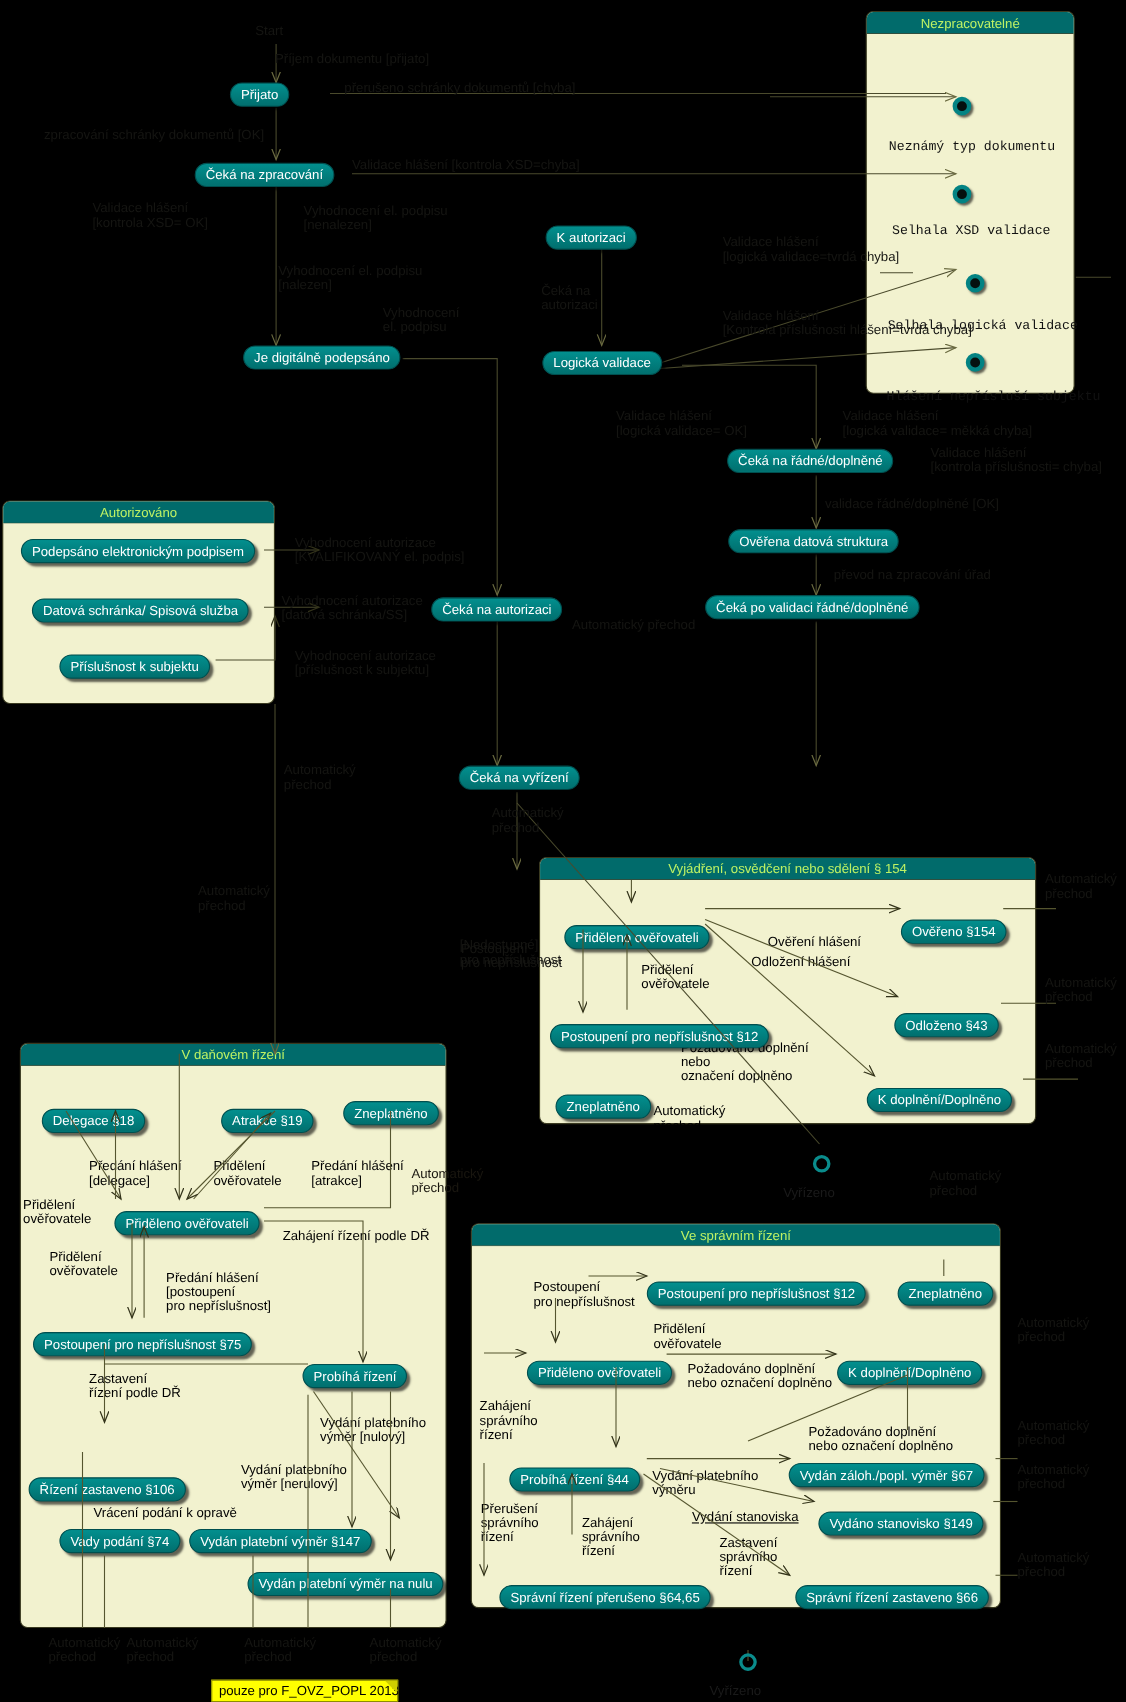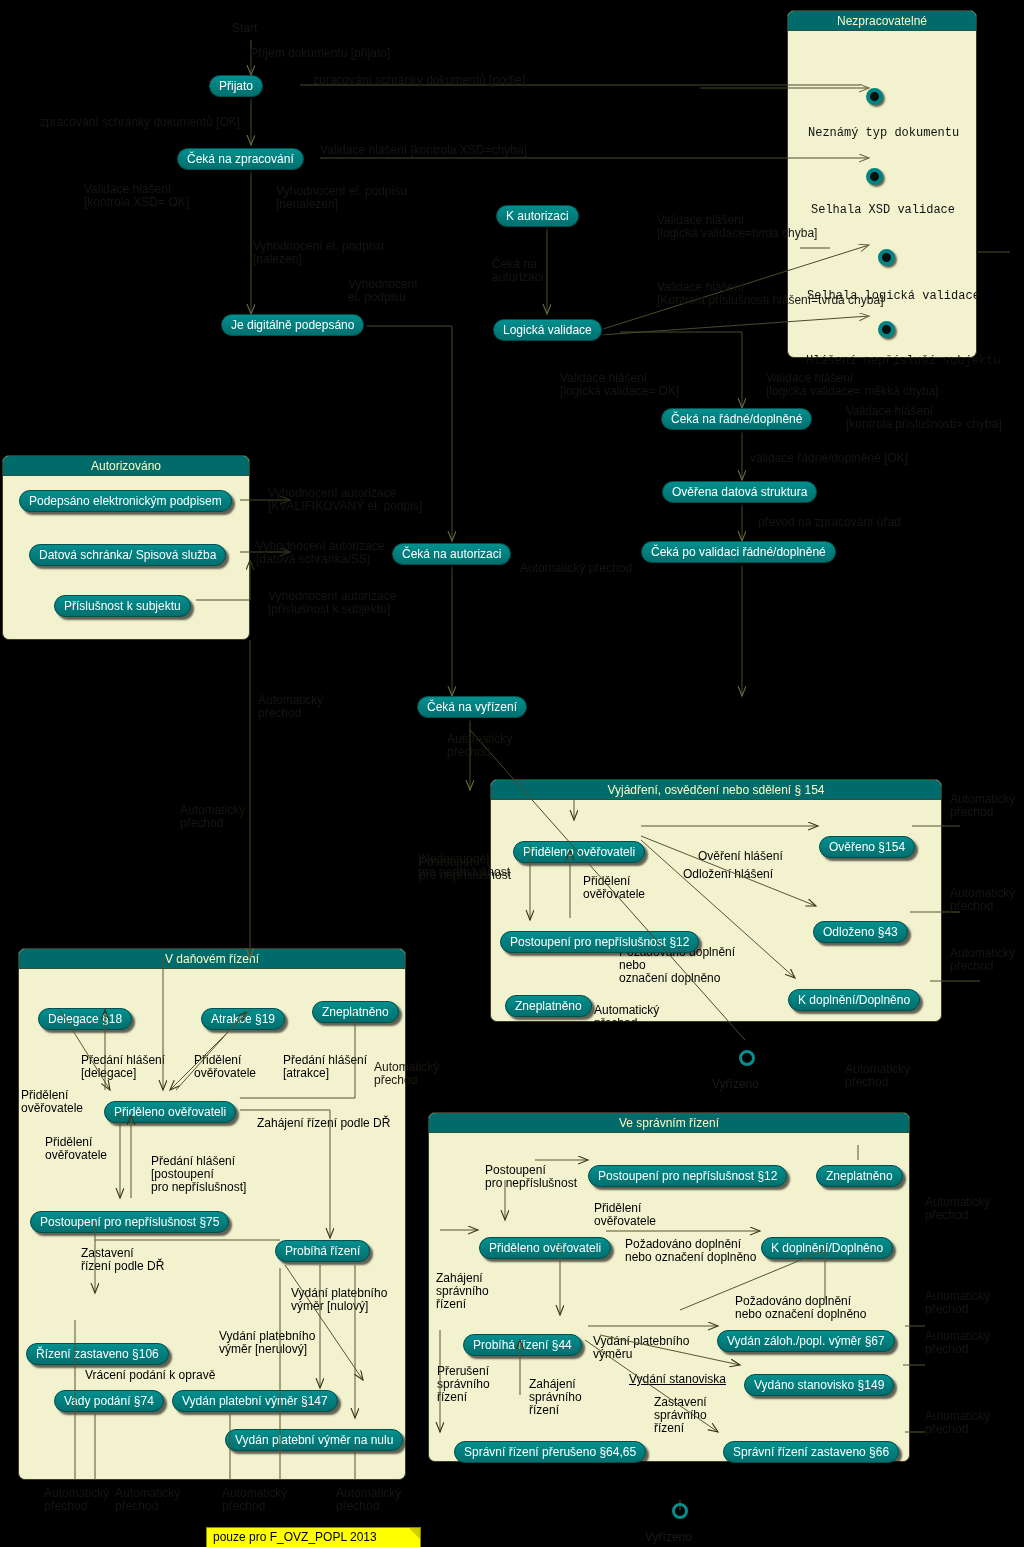--- a/index.html
+++ b/index.html
@@ -31,21 +31,21 @@
     border: 1px solid #3a3a20;
     border-radius: 7px;
     box-shadow: 3px 3px 2px rgba(0,0,0,0.55);
     z-index: 2;
   }
   .region-head {
     height: 20px;
     background: #016b6b;
     border-bottom: 1px solid #2f4f3f;
     border-radius: 6px 6px 0 0;
-    color: #fef9c3;
+    color: #bef264;
     font-size: 12px;
     line-height: 20px;
     text-align: center;
     white-space: nowrap;
     overflow: hidden;
   }
   .region-inner {
     position: absolute;
     left: 0; top: 20px; right: 0; bottom: 0;
   }
@@ -224,21 +224,21 @@
       <path d="M520,1395 L520,1340" marker-end="url(#arL)"></path>
       <path d="M905,1326 L925,1326"></path>
       <path d="M903,1365 L925,1365"></path>
       <path d="M905,1432 L925,1432"></path>
       <path d="M680,1510 L680,1500"></path>
     </g>
   </svg>
 
   <div class="lbl dim" style="left:232px; top:22px;">Start</div>
   <div class="lbl dim" style="left:250px; top:47px;">Příjem dokumentu [přijato]</div>
-  <div class="lbl dim" style="left:313px; top:74px;">zpracování schránky dokumentů [podle]</div>
+  <div class="lbl dim" style="left:313px; top:74px;">přerušeno schránky dokumentů [chyba]</div>
   <div class="lbl dim" style="left:40px; top:116px;">zpracování schránky dokumentů [OK]</div>
   <div class="lbl dim" style="left:320px; top:144px;">Validace hlášení [kontrola XSD=chyba]</div>
   <div class="lbl dim" style="left:84px; top:183px;">Validace hlášení
 [kontrola XSD= OK]</div>
   <div class="lbl dim" style="left:276px; top:185px;">Vyhodnocení el. podpisu
 [nenalezen]</div>
   <div class="lbl dim" style="left:253px; top:240px;">Vyhodnocení el. podpisu
 [nalezen]</div>
   <div class="lbl dim" style="left:348px; top:278px;">Vyhodnocení
 el. podpisu</div>
@@ -440,18 +440,18 @@
 řízení</div>
       <div class="lbl on-light" style="left:100px; top:245px;">Zahájení
 správního
 řízení</div>
       <div class="lbl on-light" style="left:225px; top:263px;">Zastavení
 správního
 řízení</div>
     </div>
   </div>
 
-  <div class="note" style="left:206px; top:1527px; width:215px;">
+  <div class="note" style="left:192px; top:1527px; width:170px;">
     <span>pouze pro F_OVZ_POPL 2013</span>
     <span class="fold"></span>
   </div>
 
 </div>
 
 </body></html>

